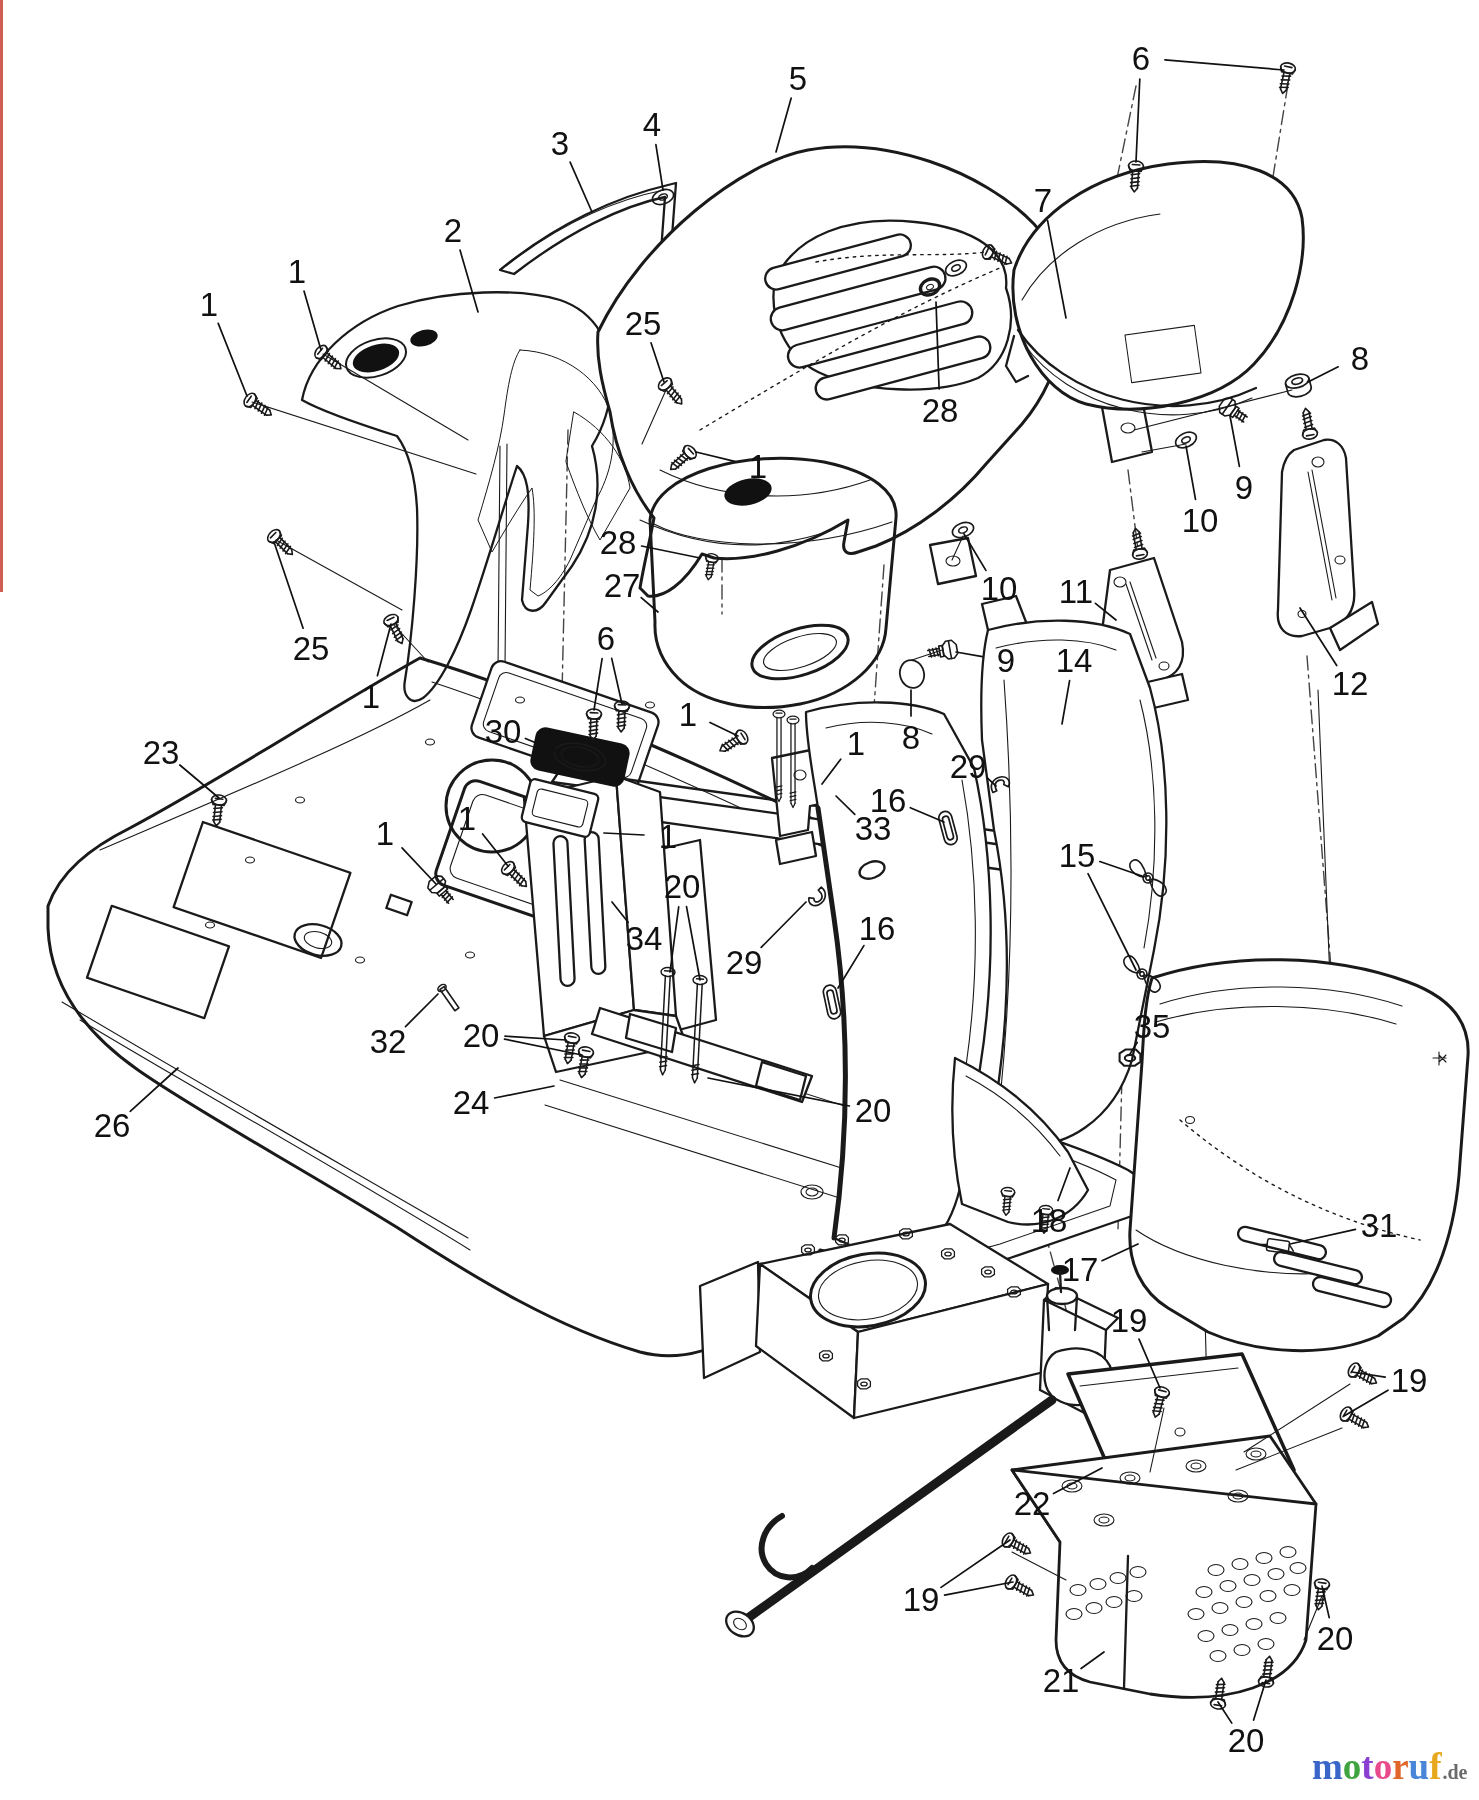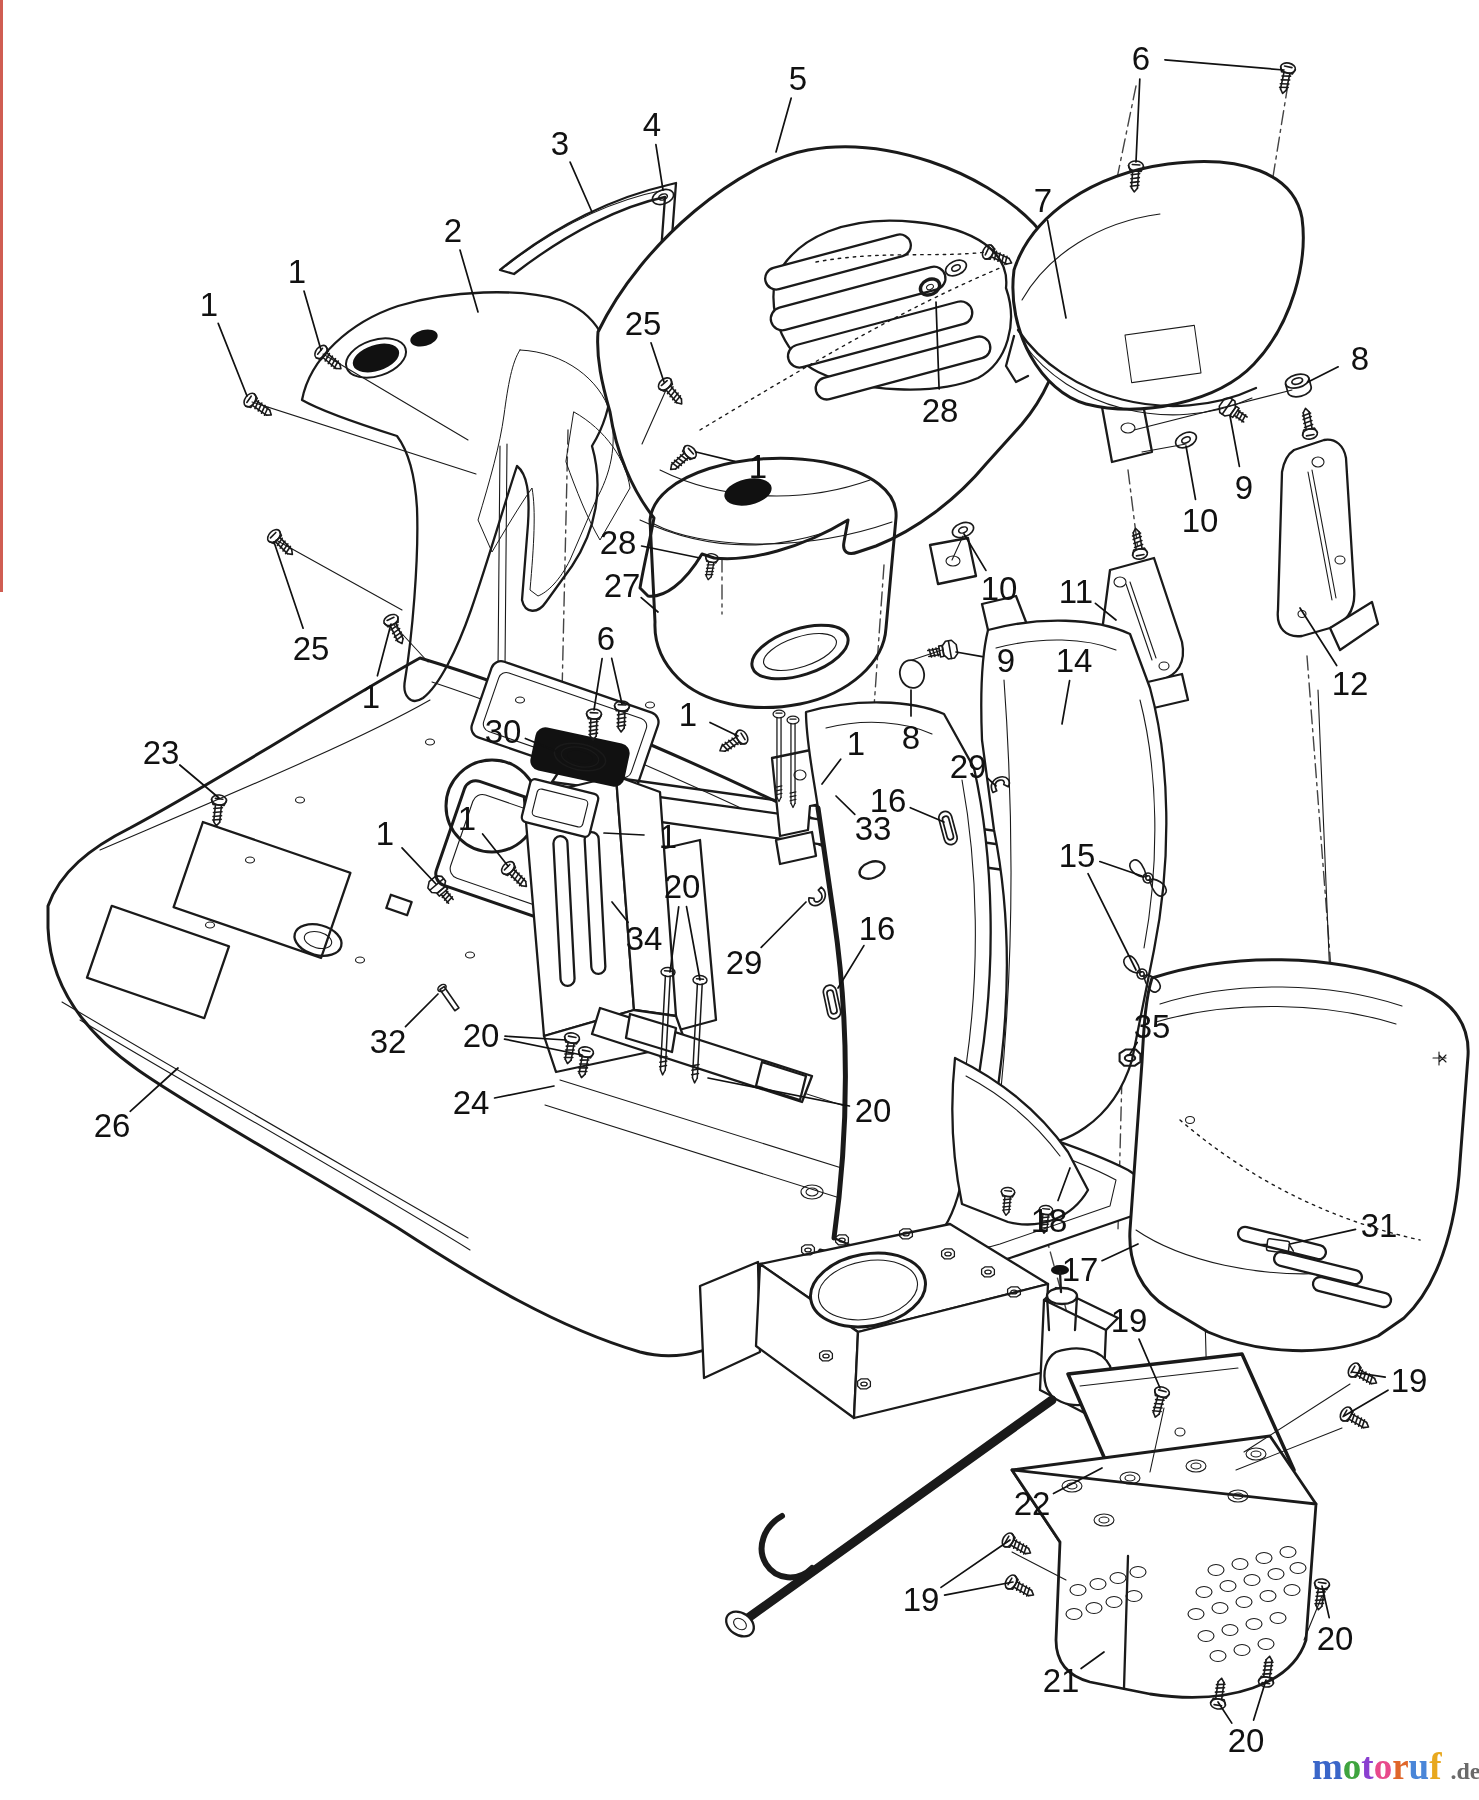--- a/index.html
+++ b/index.html
@@ -13,21 +13,21 @@
   .thin{stroke-width:1.1;}
   .mid{stroke-width:2.3;}
   .bold{stroke-width:3;}
   .xbold{stroke-width:5;}
   .dashdot{stroke-dasharray:14 5 3 5;stroke-width:1.4;stroke:#444;}
   .dotted{stroke-dasharray:2.5 5;stroke-width:1.4;}
   .leader{stroke:#111;stroke-width:1.7;fill:none;}
   .callout-num{font:400 33px "Liberation Sans",sans-serif;fill:#111;text-anchor:middle;dominant-baseline:central;stroke:none;}
   .watermark{position:absolute;left:1312px;top:1748px;font-family:"Liberation Serif",serif;
              font-weight:bold;font-size:37px;line-height:1;letter-spacing:0px;white-space:nowrap;}
-  .watermark .wm-suffix{font-size:24px;font-weight:bold;margin-left:9px;}
+  .watermark .wm-suffix{font-size:20px;font-weight:bold;margin-left:1px;}
   .red-edge{position:absolute;left:0;top:0;width:3px;height:592px;background:#c43527;opacity:.8;}
 </style>
 </head>
 <body>
 
 <div class="stage">
   <div class="red-edge"></div>
 
   <svg width="1479" height="1800" viewBox="0 0 1479 1800" xmlns="http://www.w3.org/2000/svg" xmlns:xlink="http://www.w3.org/1999/xlink">
 

